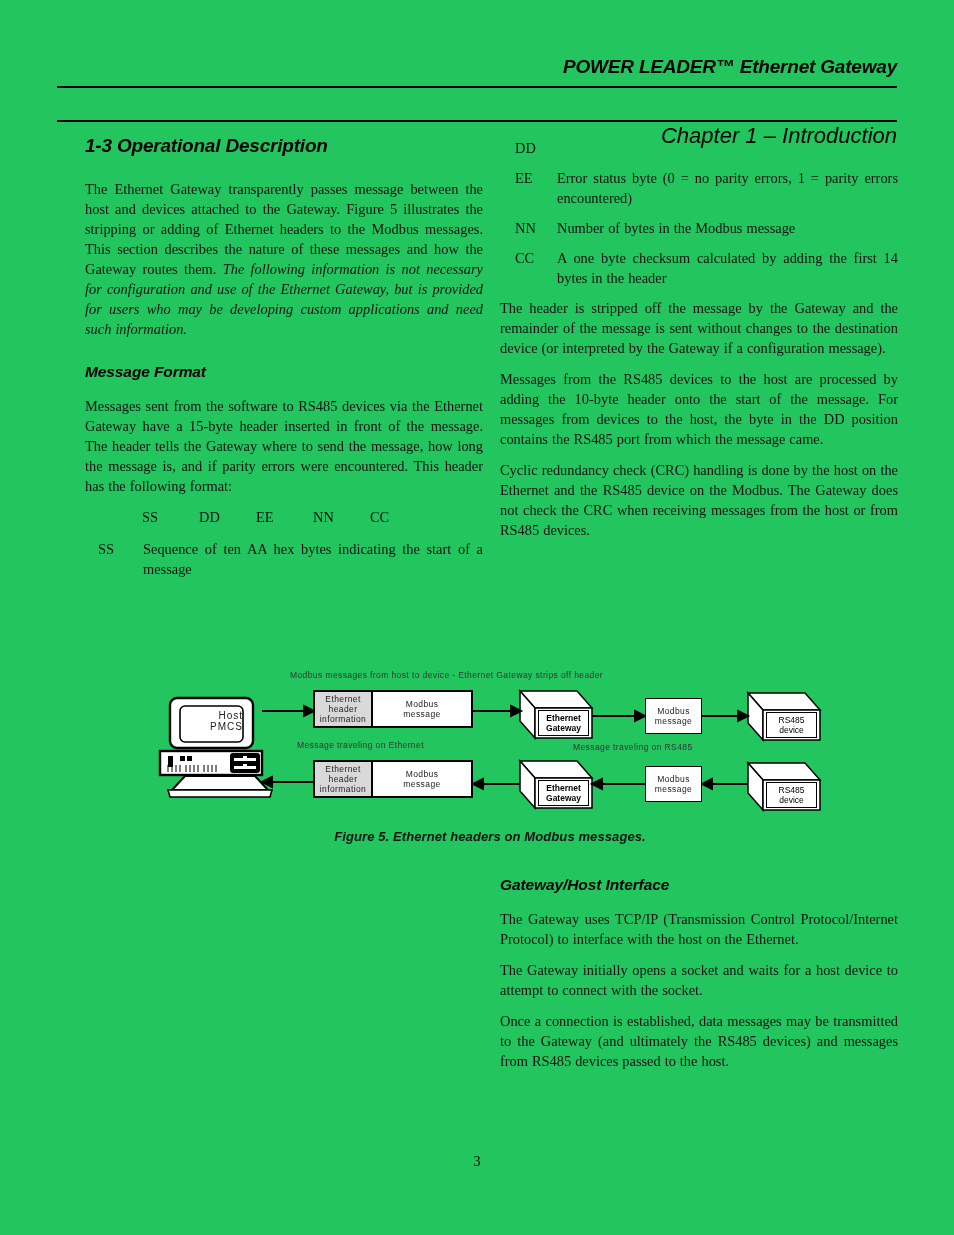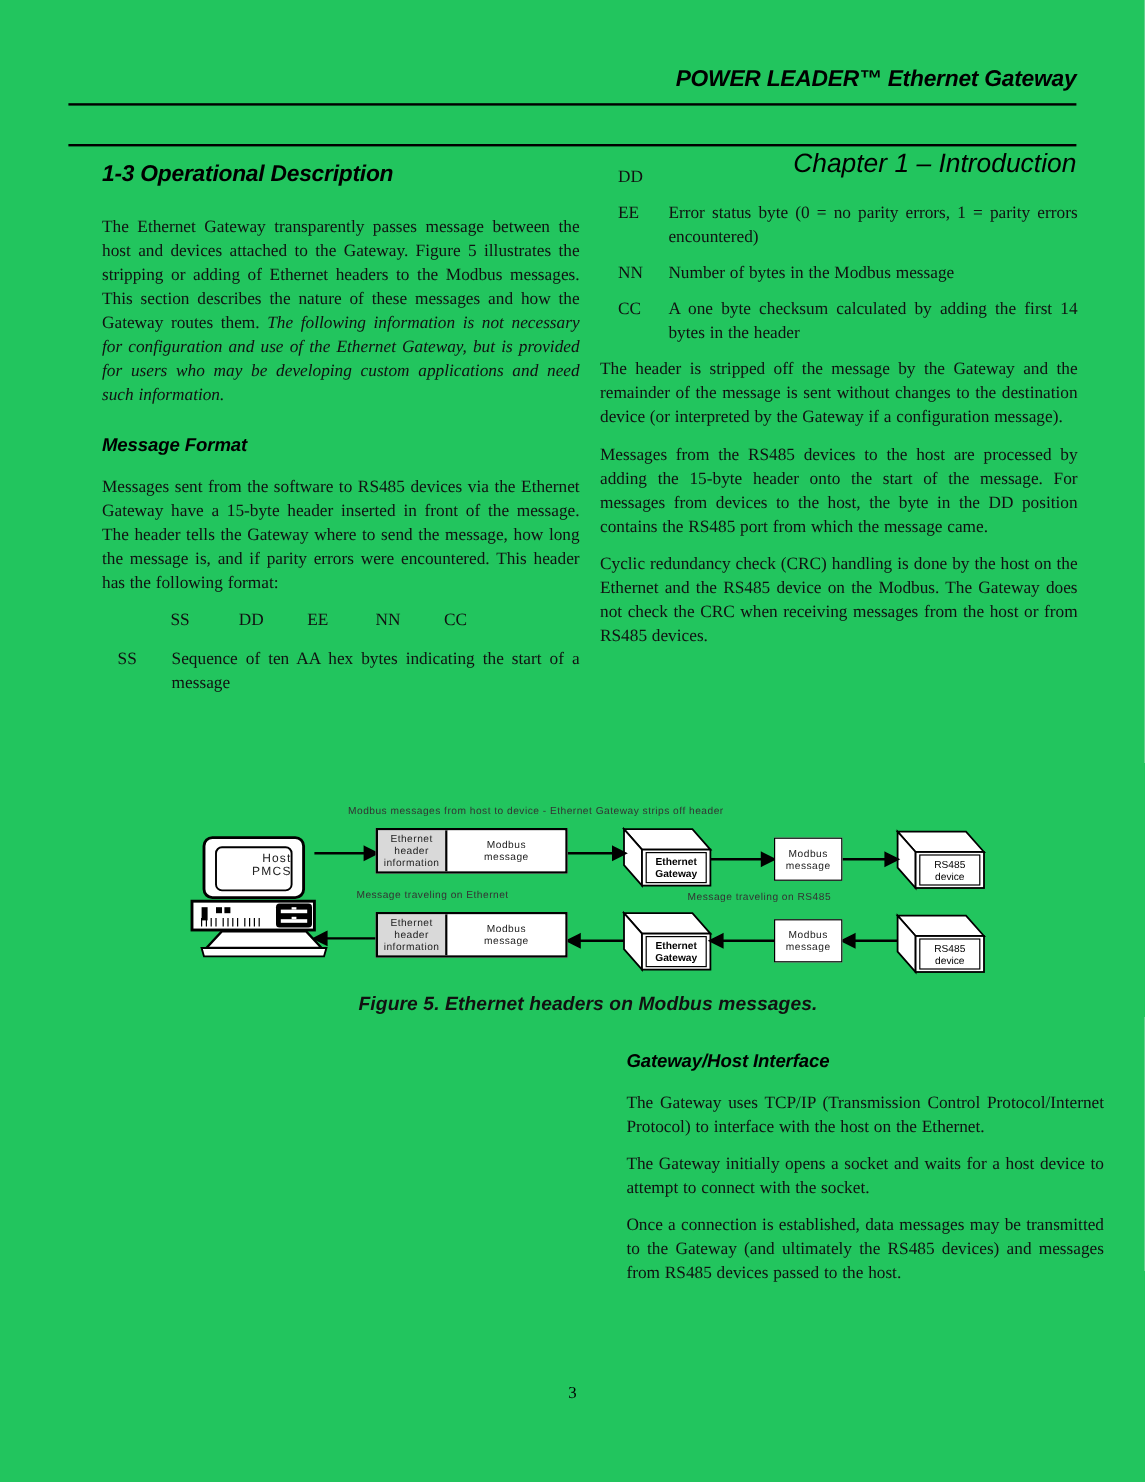--- a/index.html
+++ b/index.html
@@ -23,21 +23,21 @@
   .chapter-title {
     position:absolute; top:91px; right:57px;
     font-family:"Liberation Sans", sans-serif;
     font-style:italic; font-weight:normal; font-size:22px;
     color:#000; white-space:nowrap;margin-top:32px;
   }
 
   
   .col-left  { position:absolute; left:85px;  top:135px; width:398px; }
   .col-right { position:absolute; left:500px; top:138px; width:398px; }
-  .gh-section{ position:absolute; left:500px; top:876px; width:398px;margin-left:22px; }
+  .gh-section{ position:absolute; left:500px; top:876px; width:398px; }
 
   .section-heading {
     font-family:"Liberation Sans", sans-serif;
     font-style:italic; font-weight:bold; font-size:19px;
     letter-spacing:-0.2px; margin:0 0 22px 0; color:#000;
   }
   .sub-heading {
     font-family:"Liberation Sans", sans-serif;
     font-style:italic; font-weight:bold; font-size:15.5px;
     letter-spacing:-0.1px; margin:24px 0 15px 0; color:#000;
@@ -69,21 +69,21 @@
   .fig-note {
     position:absolute; font-size:8.5px; letter-spacing:0.4px;
     white-space:nowrap; color:#333;
   }
   .note-top    { left:150px; top:4px;   width:540px; }
   .note-eth    { left:157px; top:74px;  width:200px; }
   .note-rs485  { left:433px; top:76px;  width:200px; }
   .note-bottom { left:152px; top:145px; width:540px; }
   .fig-caption {
     position:absolute; left:75px; top:163px; width:550px; text-align:center;
-    font-size:16px; font-weight:bold; font-style:italic; color:#111;
+    font-size:13px; font-weight:bold; font-style:italic; color:#111;
     letter-spacing:0.1px;
   }
   .split-box {
     position:absolute; display:flex; box-sizing:border-box;
     border:2px solid #000; background:#fff;
     width:160px; height:38px;
   }
   .sb-row1 { left:173px; top:24px; }
   .sb-row2 { left:173px; top:94px; }
   .cell {
@@ -165,21 +165,21 @@
     <div class="def-row">
       <span class="term">NN</span>
       <span class="text">Number of bytes in the Modbus message</span>
     </div>
     <div class="def-row">
       <span class="term">CC</span>
       <span class="text">A one byte checksum calculated by adding the first 14 bytes in the header</span>
     </div>
 
     <p class="body" style="margin-top:4px;">The header is stripped off the message by the Gateway and the remainder of the message is sent without changes to the destination device (or interpreted by the Gateway if a configuration message).</p>
-    <p class="body">Messages from the RS485 devices to the host are processed by adding the 15-byte header onto the start of the message. For messages from devices to the host, the byte in the DD position contains the RS485 port from which the message came.</p>
+    <p class="body">Messages from the RS485 devices to the host are processed by adding the 10-byte header onto the start of the message. For messages from devices to the host, the byte in the DD position contains the RS485 port from which the message came.</p>
     <p class="body">Cyclic redundancy check (CRC) handling is done by the host on the Ethernet and the RS485 device on the Modbus. The Gateway does not check the CRC when receiving messages from the host or from RS485 devices.</p>
   </div>
 
   <div class="gh-section">
     <h2 class="sub-heading">Gateway/Host Interface</h2>
     <p class="body">The Gateway uses TCP/IP (Transmission Control Protocol/Internet Protocol) to interface with the host on the Ethernet.</p>
     <p class="body">The Gateway initially opens a socket and waits for a host device to attempt to connect with the socket.</p>
     <p class="body">Once a connection is established, data messages may be transmitted to the Gateway (and ultimately the RS485 devices) and messages from RS485 devices passed to the host.</p>
   </div>
 

